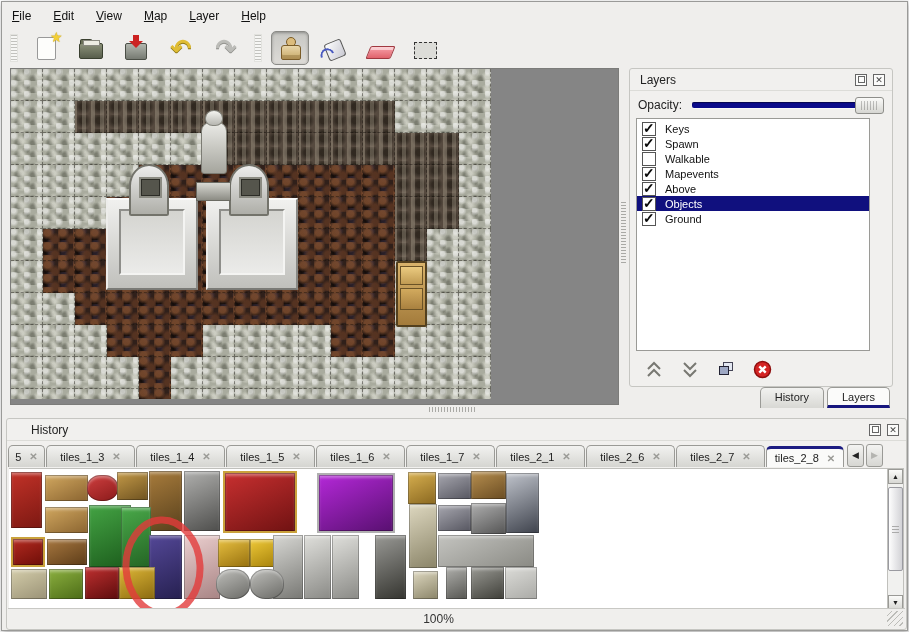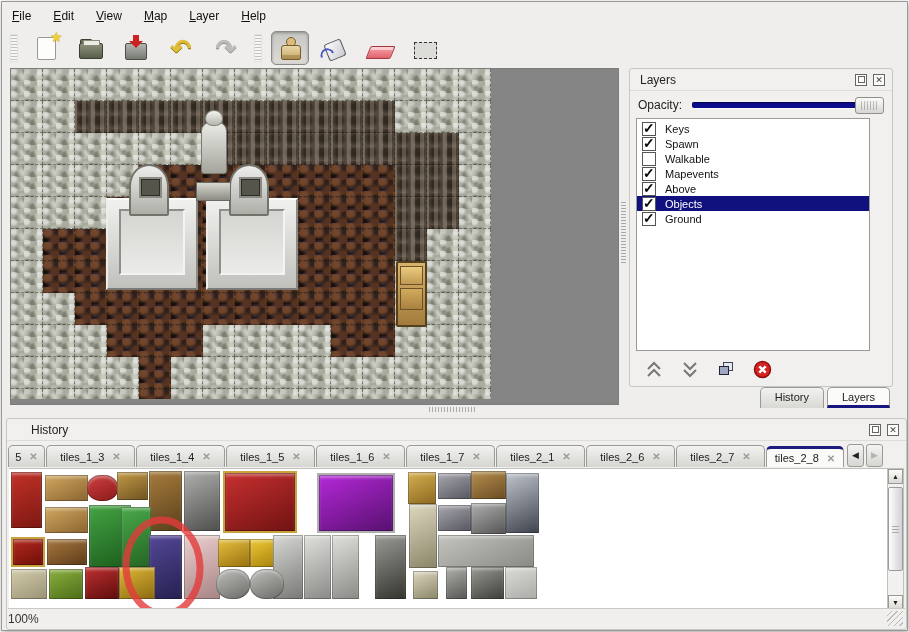--- a/index.html
+++ b/index.html
@@ -107,21 +107,21 @@
   .tab-scroll{width:17px;height:23px;box-sizing:border-box;border:1px solid #9a9a96;border-radius:3px;background:linear-gradient(#f4f4f2,#d6d6d2);text-align:center;line-height:21px;font-size:9px;color:#222;margin-left:2px;flex:none;}
   .tab-scroll.disabled{color:#b4b4b0;}
   .ts-content{position:absolute;left:2px;top:49px;width:880px;height:141px;background:#fff;border-top:1px solid #c0c0bc;border-bottom:1px solid #c0c0bc;overflow:hidden;}
   .tile{position:absolute;box-shadow:inset 0 0 0 1px rgba(0,0,0,.28), inset 0 3px 3px rgba(255,255,255,.35);box-sizing:border-box;}
   .annot{position:absolute;left:0;top:0;pointer-events:none;}
   .vscroll{position:absolute;right:2px;top:49px;width:17px;height:143px;background:#f1f1ef;border:1px solid #c0c0bc;box-sizing:border-box;}
   .vs-btn{position:absolute;left:0;width:15px;height:15px;background:linear-gradient(#fbfbf9,#d8d8d4);border:1px solid #9a9a96;text-align:center;line-height:14px;font-size:7px;color:#222;box-sizing:border-box;}
   .vs-up{top:0;} .vs-down{bottom:0;}
   .vs-thumb{position:absolute;left:0;top:18px;width:15px;height:84px;background:linear-gradient(90deg,#fdfdfd,#d2d2d6);border:1px solid #9a9aa0;border-radius:2px;box-sizing:border-box;}
   .vs-thumb::after{content:"";position:absolute;left:3px;right:3px;top:38px;height:7px;background:repeating-linear-gradient(to bottom,#aaa 0 1px,transparent 1px 3px);}
-  .statusbar{position:absolute;left:1px;right:1px;bottom:1px;height:19px;border-top:1px solid #c8c8c4;background:#f0efed;display:flex;justify-content:flex-start;align-items:center;padding-right:36px;font-size:12px;color:#333;}
+  .statusbar{position:absolute;left:1px;right:1px;bottom:1px;height:19px;border-top:1px solid #c8c8c4;background:#f0efed;display:flex;justify-content:center;align-items:center;padding-right:36px;font-size:12px;color:#333;}
   .grip{position:absolute;right:2px;bottom:2px;width:16px;height:15px;background:repeating-linear-gradient(135deg, rgba(0,0,0,0) 0 3px, #bcbcb8 3px 4px);}
 </style>
 </head>
 <body>
 
 <div class="window">
 
   <div class="menubar" id="menubar">
       <div class="menu-item"><u>F</u>ile</div>
       <div class="menu-item"><u>E</u>dit</div>

